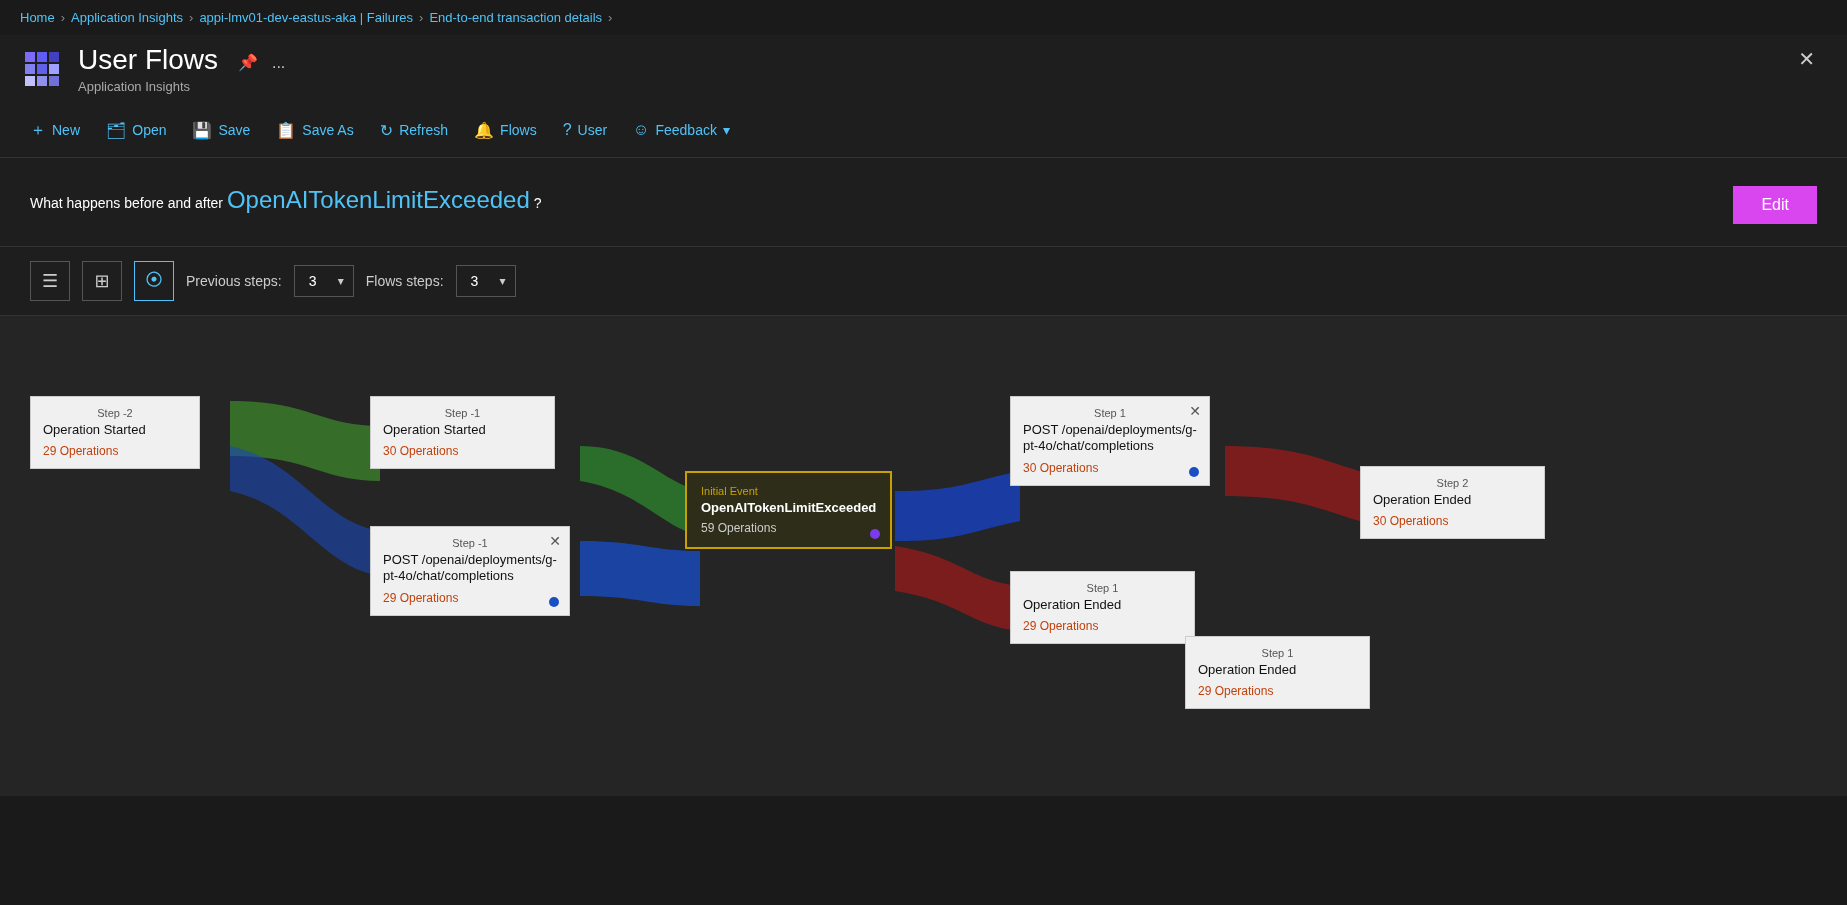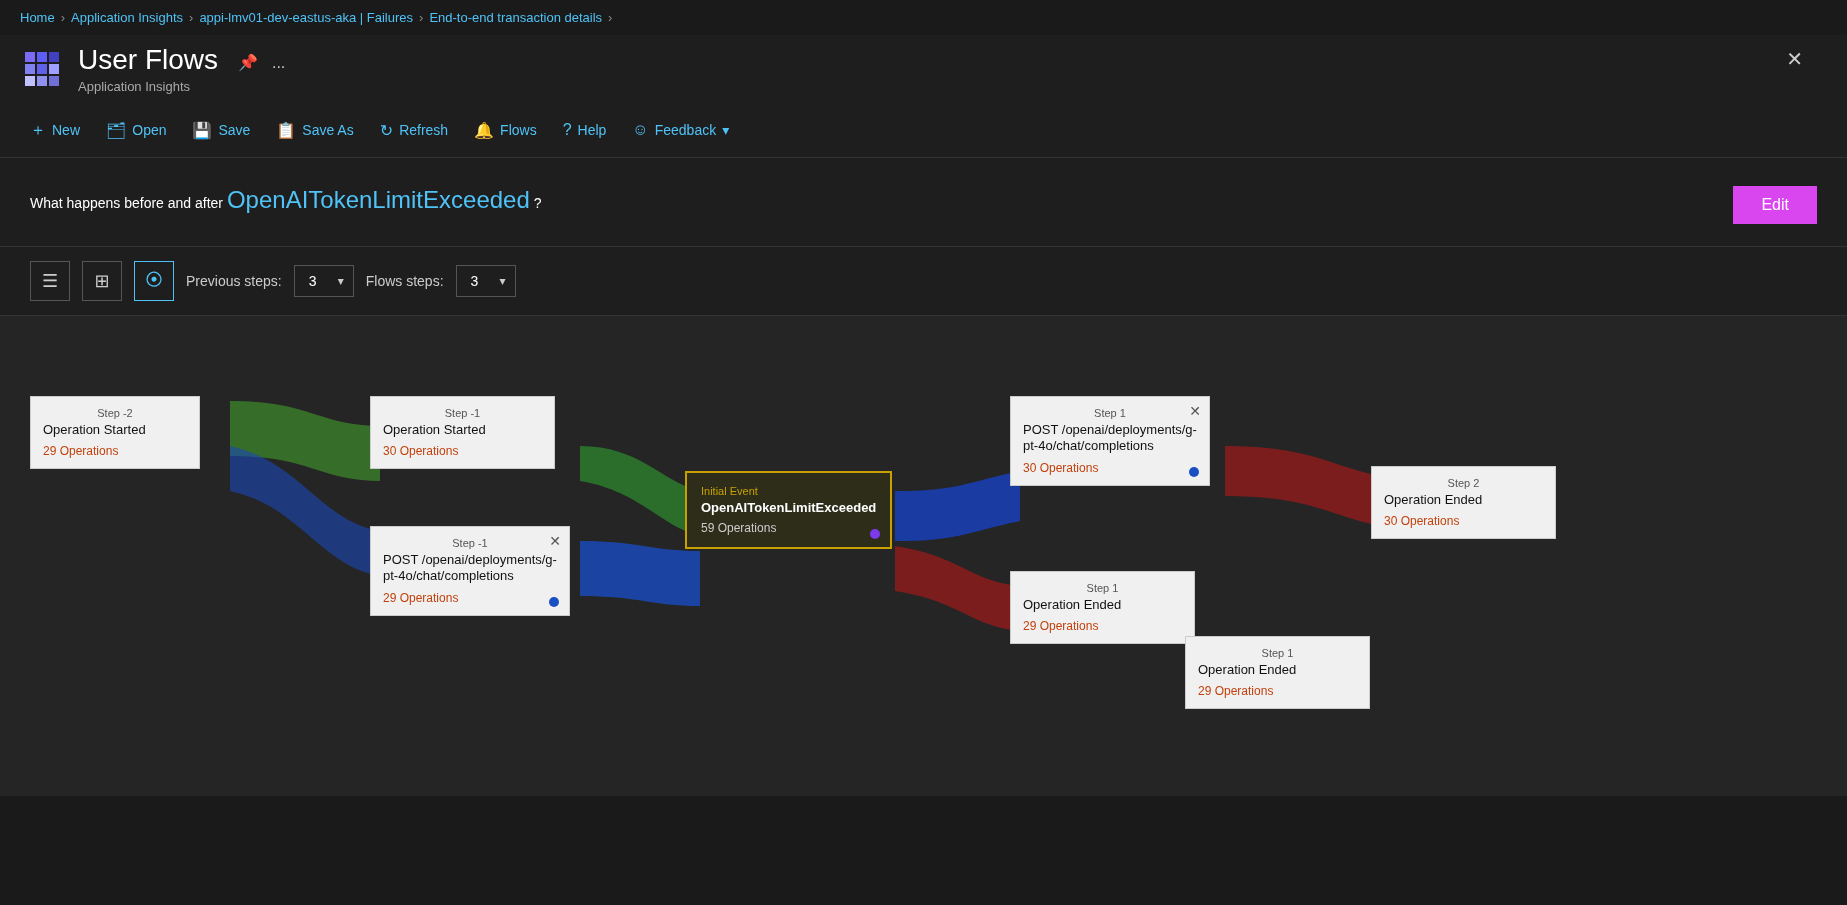--- a/index.html
+++ b/index.html
@@ -22,21 +22,21 @@
       font-size: 13px;
       color: #4fc3f7;
       gap: 6px;
     }
     .breadcrumb span { color: #4fc3f7; cursor: pointer; }
     .breadcrumb .sep { color: #888; }
 
     
     .header {
       background: #1e1e1e;
-      padding: 8px 36px 14px 20px;
+      padding: 8px 24px 14px 20px;
       display: flex;
       align-items: flex-start;
       justify-content: space-between;
     }
     .header-left {
       display: flex;
       align-items: flex-start;
       gap: 14px;
     }
     .logo-icon {
@@ -355,21 +355,21 @@
   <button class="toolbar-btn">
     <span class="icon">↻</span>
     <span>Refresh</span>
   </button>
   <button class="toolbar-btn">
     <span class="icon">🔔</span>
     <span>Flows</span>
   </button>
   <button class="toolbar-btn">
     <span class="icon">?</span>
-    <span>Help</span>
+    <span>User</span>
   </button>
   <button class="toolbar-btn">
     <span class="icon">☺</span>
     <span>Feedback</span>
     <span>▾</span>
   </button>
 </div>
 
 <div class="query-section">
   <div class="query-row">
@@ -467,21 +467,21 @@
     <div class="op-count">30 Operations</div>
     <div class="dot dot-blue"></div>
   </div>
 
   <div class="flow-node" style="left: 1010px; top: 255px; min-width: 185px;">
     <div class="step-label">Step 1</div>
     <div class="op-name">Operation Ended</div>
     <div class="op-count">29 Operations</div>
   </div>
 
-  <div class="flow-node" style="left: 1360px; top: 150px; min-width: 185px; margin-left: 11px;">
+  <div class="flow-node" style="left: 1360px; top: 150px; min-width: 185px;">
     <div class="step-label">Step 2</div>
     <div class="op-name">Operation Ended</div>
     <div class="op-count">30 Operations</div>
   </div>
 
   <div class="flow-node" style="left: 1185px; top: 320px; min-width: 185px; font-size:12px;">
     <div class="step-label">Step 1</div>
     <div class="op-name">Operation Ended</div>
     <div class="op-count">29 Operations</div>
   </div>

